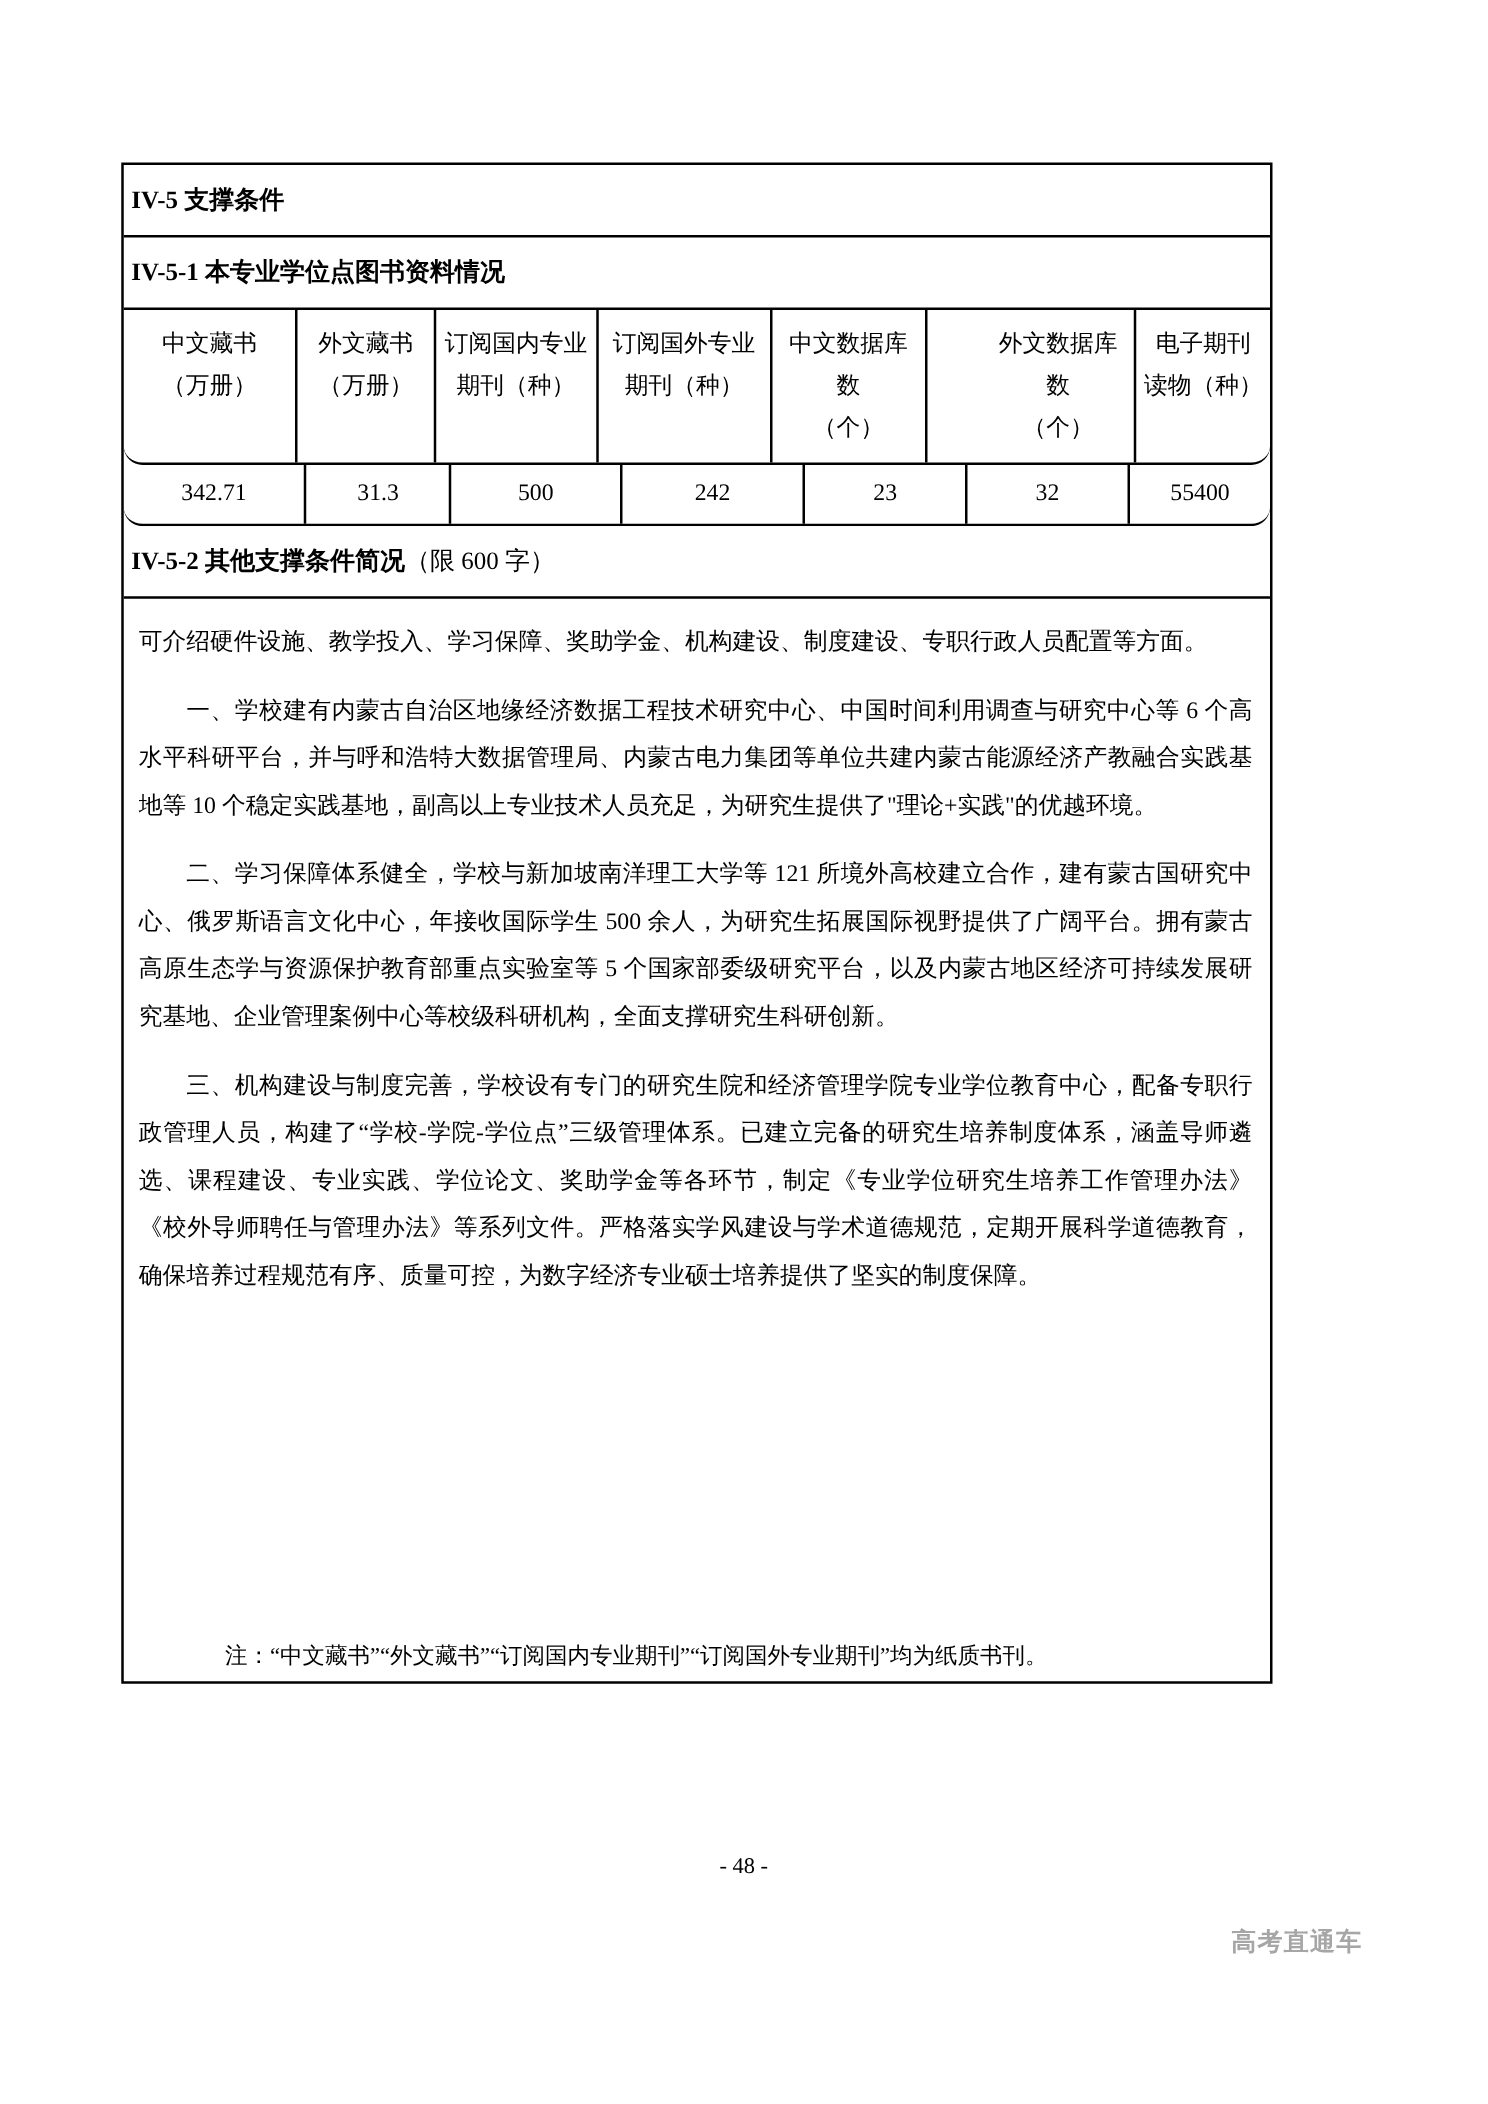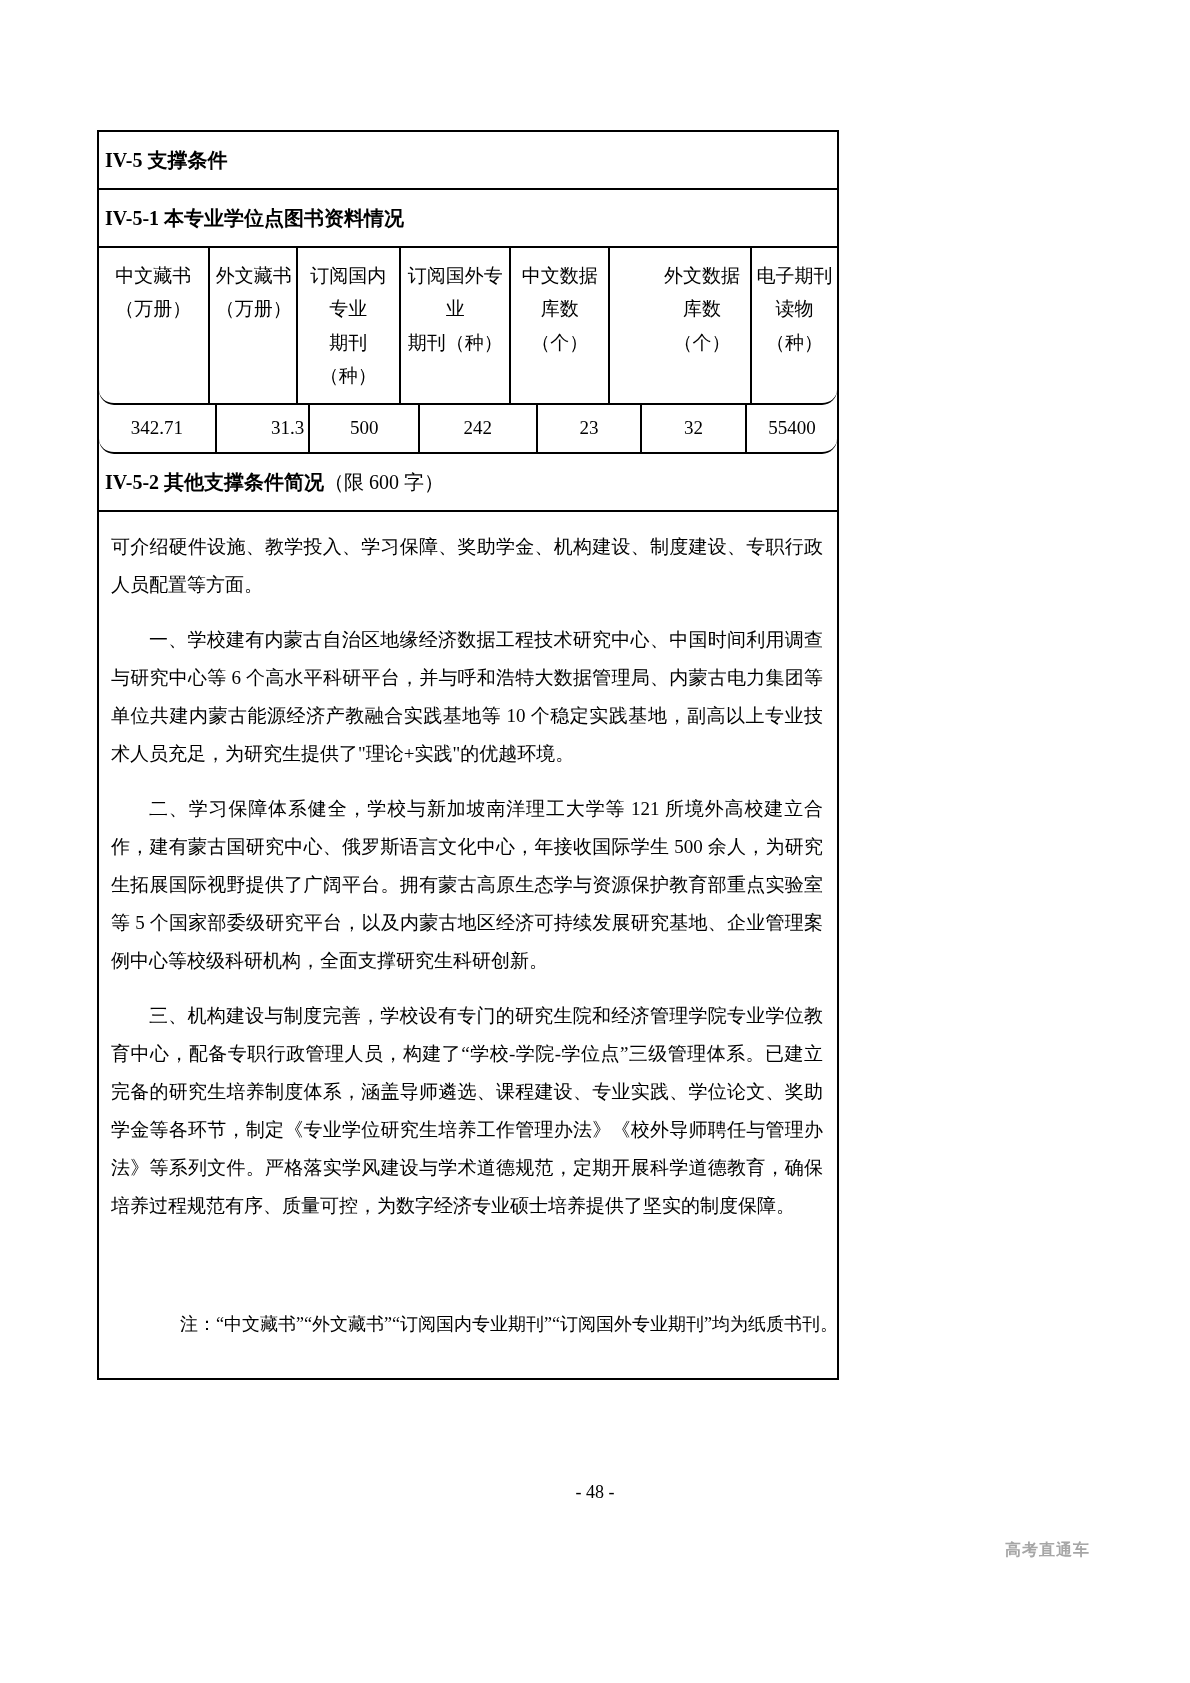--- a/index.html
+++ b/index.html
@@ -10,21 +10,21 @@
     height: 1683px;
     background: #ffffff;
     font-family: "Liberation Serif", "DejaVu Serif", serif;
     color: #000000;
     overflow: hidden;
   }
   .doc-table {
     position: absolute;
     left: 97px;
     top: 130px;
-    width: 742px;
+    width: 921px;
     border: 2px solid #000000;
   }
   .hdr-row {
     border-bottom: 2px solid #000000;
     padding: 15px 8px 15px 6px;
     font-size: 20px;
     font-weight: bold;
     line-height: 1.3;
   }
   .hdr-row .normal-note { font-weight: normal; }
@@ -37,21 +37,21 @@
     flex-grow: 1;
     flex-basis: 0;
     border-right: 2px solid #000000;
     text-align: center;
     padding: 11px 4px;
     font-size: 19px;
     line-height: 1.75;
   }
   .stats-cell:last-child { border-right: none; }
   .c0 { flex-grow: 148; }
-  .c1 { flex-grow: 115; text-align: right; }
+  .c1 { flex-grow: 115; }
   .c2 { flex-grow: 137; }
   .c3 { flex-grow: 148; }
   .c4 { flex-grow: 130; }
   .c5 { flex-grow: 130; padding-left: 48px; }
   .c6 { flex-grow: 113; }
   .values-row .stats-cell { padding: 12px 4px; line-height: 1.2; }
   .content-cell {
     height: 866px;
     padding: 16px 14px 0 12px;
     font-size: 19px;
@@ -71,21 +71,21 @@
     left: 0;
     top: 1482px;
     width: 100%;
     text-align: center;
     font-size: 18px;
   }
   .watermark {
     position: absolute;
     right: 100px;
     top: 1540px;
-    font-size: 16px;
+    font-size: 20px;
     font-weight: 600;
     color: #a6a6a6;
     font-family: Liberation Mono, monospace;
     letter-spacing: 1px;
   }
 </style>
 </head>
 <body>
 
 <div class="page">

